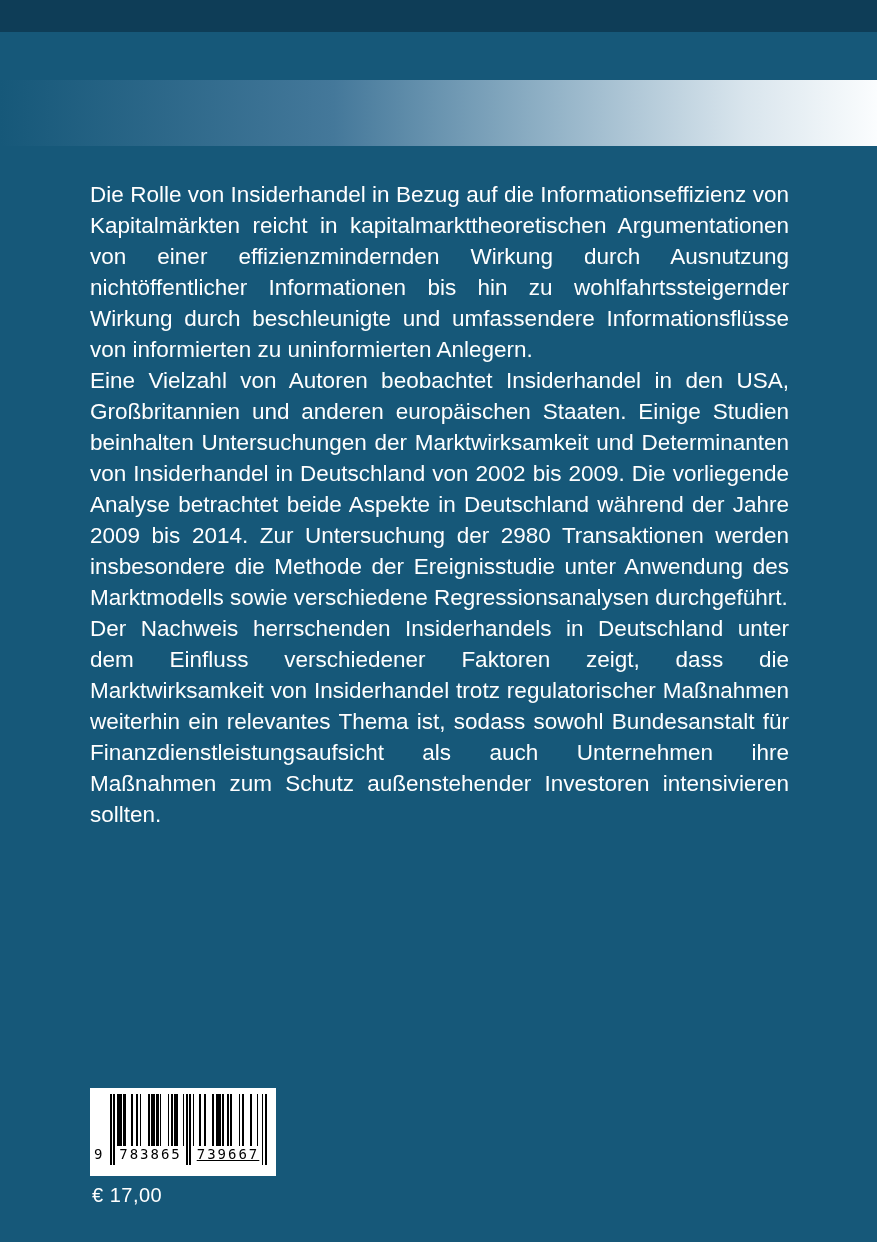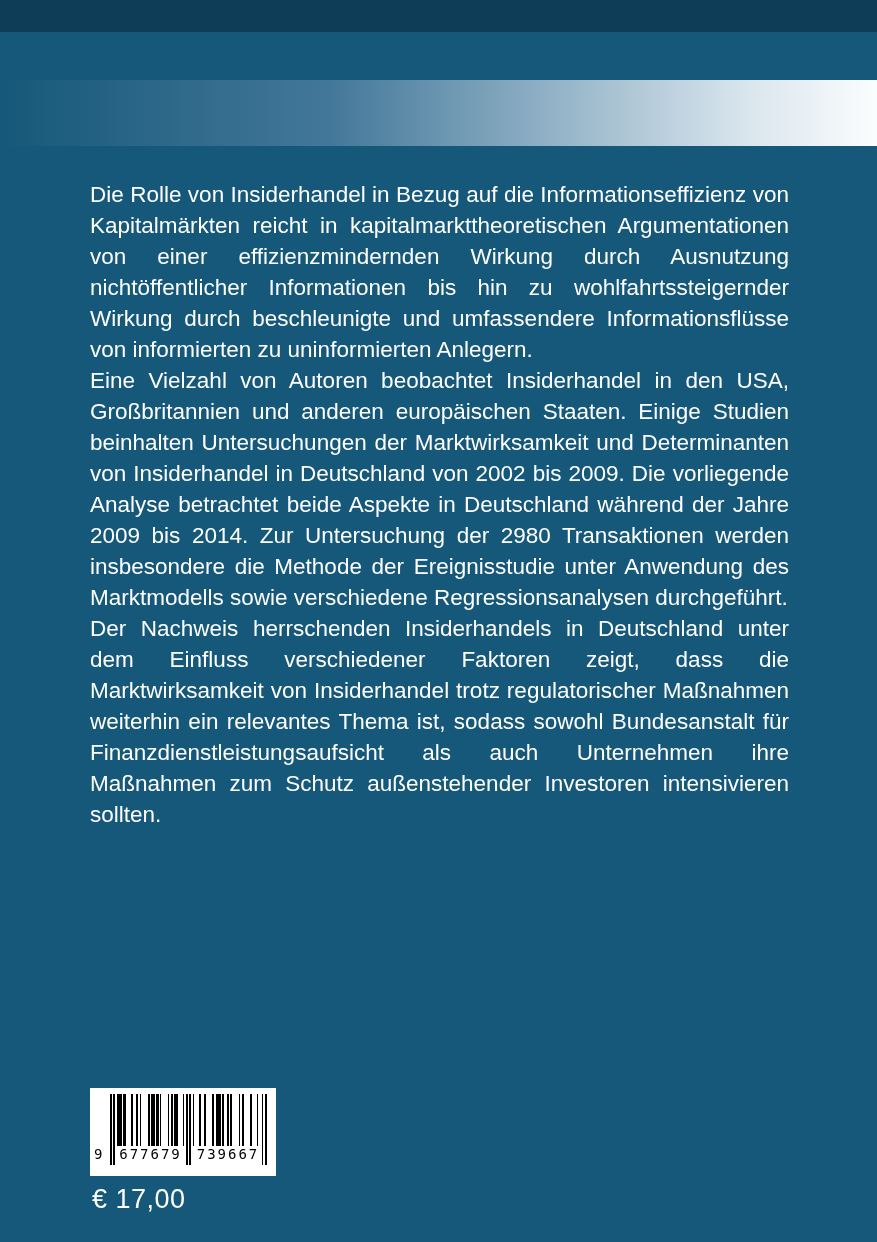--- a/index.html
+++ b/index.html
@@ -70,27 +70,27 @@
     top: 58px;
     width: 100%;
     height: 18px;
     color: #000000;
     font-family: "DejaVu Sans Mono", monospace;
     font-size: 14px;
     line-height: 16px;
   }
   .n0 { position: absolute; left: 4px; }
   .n1 { position: absolute; left: 25px;  width: 71px; text-align: center; letter-spacing: 2px; }
-  .n2 { position: absolute; left: 102px; width: 72px; text-align: center; letter-spacing: 2px; }
+  .n2 { position: absolute; left: 102px; width: 72px; text-align: center; letter-spacing: 2px; text-decoration: underline; }
   .price {
     position: absolute;
     left: 92px;
     top: 1152px;
     color: var(--text, #ffffff);
-    font-size: 27px;
+    font-size: 20px;
     letter-spacing: 0.5px;
   }
 </style>
 </head>
 <body>
 
 <div class="cover">
 
   <div class="gradient-band"></div>
 
@@ -137,20 +137,20 @@
         <div class="bar" style="left: 120.45px; width: 1.65px;"></div>
         <div class="bar" style="left: 128.7px; width: 1.65px;"></div>
         <div class="bar" style="left: 132px; width: 1.65px;"></div>
         <div class="bar" style="left: 140.25px; width: 1.65px;"></div>
         <div class="bar" style="left: 146.85px; width: 1.65px;"></div>
         <div class="bar tall" style="left: 151.8px; width: 1.65px;"></div>
         <div class="bar tall" style="left: 155.1px; width: 1.65px;"></div>
       </div>
     <div class="nums">
       <span class="n0">9</span>
-      <span class="n1">677679</span>
+      <span class="n1">783865</span>
       <span class="n2">739667</span>
     </div>
   </div>
 
   <div class="price">€ 17,00</div>
 
 </div>
 
 </body></html>

